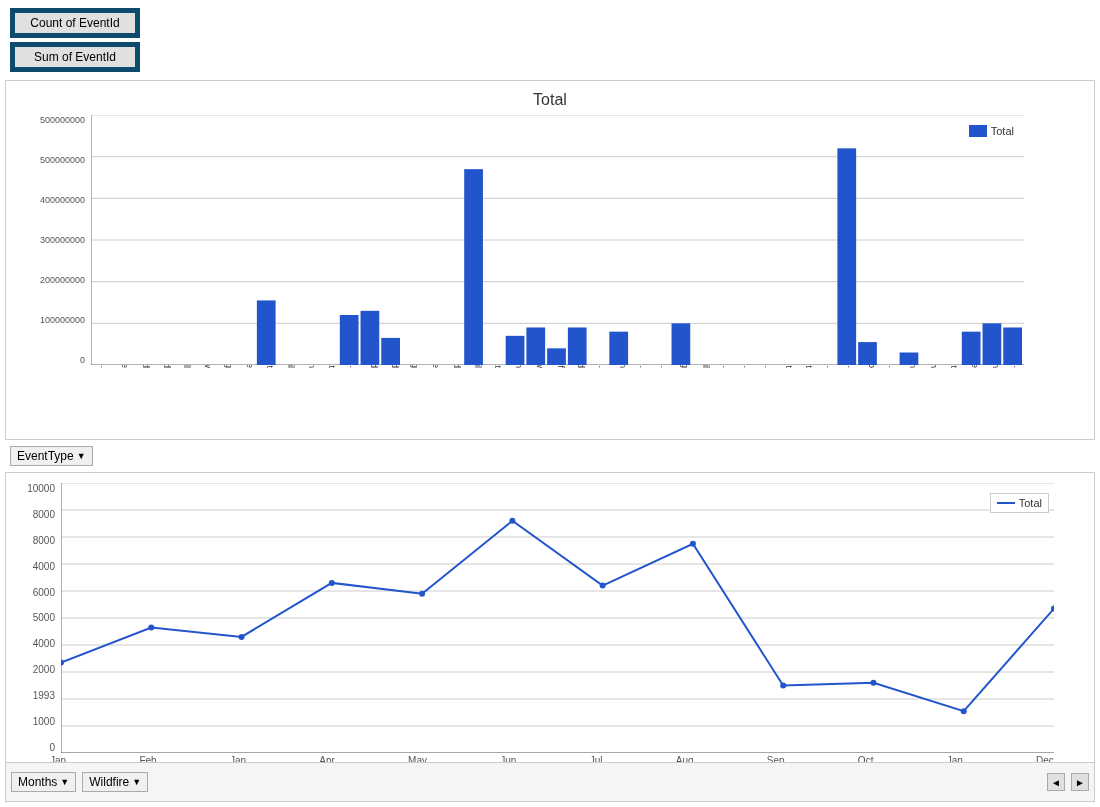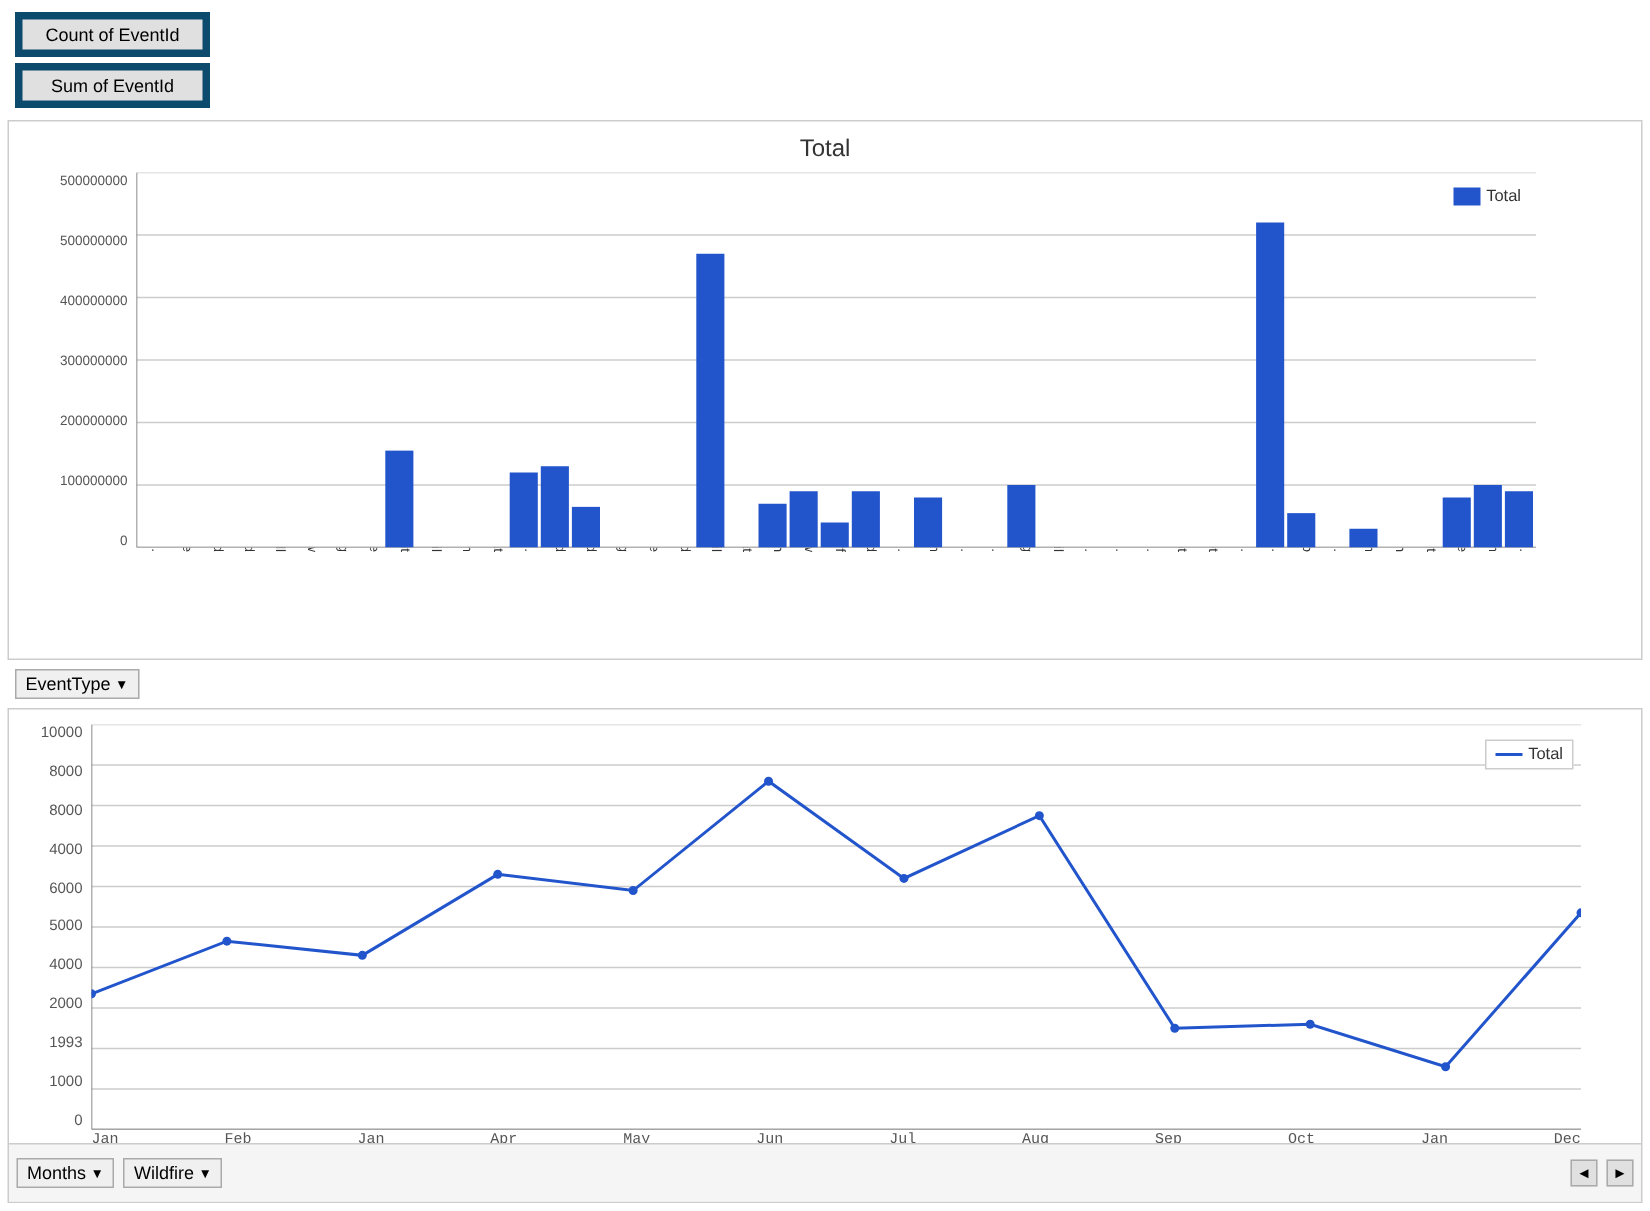--- a/index.html
+++ b/index.html
@@ -284,21 +284,21 @@
         <circle cx="902.7272727272726" cy="228.15" r="3" fill="#2255cc"></circle>
         <circle cx="992.9999999999999" cy="125.54999999999998" r="3" fill="#2255cc"></circle>
       </svg>
 
     <div class="legend-box" style="top:10px; right:5px; background:#fff; border:1px solid #ccc; padding:3px 6px;">
       <div class="legend-color-line" style="display:inline-block;"></div>
       <span>Total</span>
     </div>
   </div>
 
-  <div id="line-x-labels" style="margin-left:45px; margin-right:30px; display:flex; justify-content:space-between; font-size:10px; color:#555; padding-top:2px;font-family:Liberation Mono, monospace;">
+  <div id="line-x-labels" style="margin-left:34px; margin-right:30px; display:flex; justify-content:space-between; font-size:10px; color:#555; padding-top:2px;">
       <span>Jan</span>
       <span>Feb</span>
       <span>Jan</span>
       <span>Apr</span>
       <span>May</span>
       <span>Jun</span>
       <span>Jul</span>
       <span>Aug</span>
       <span>Sep</span>
       <span>Oct</span>

